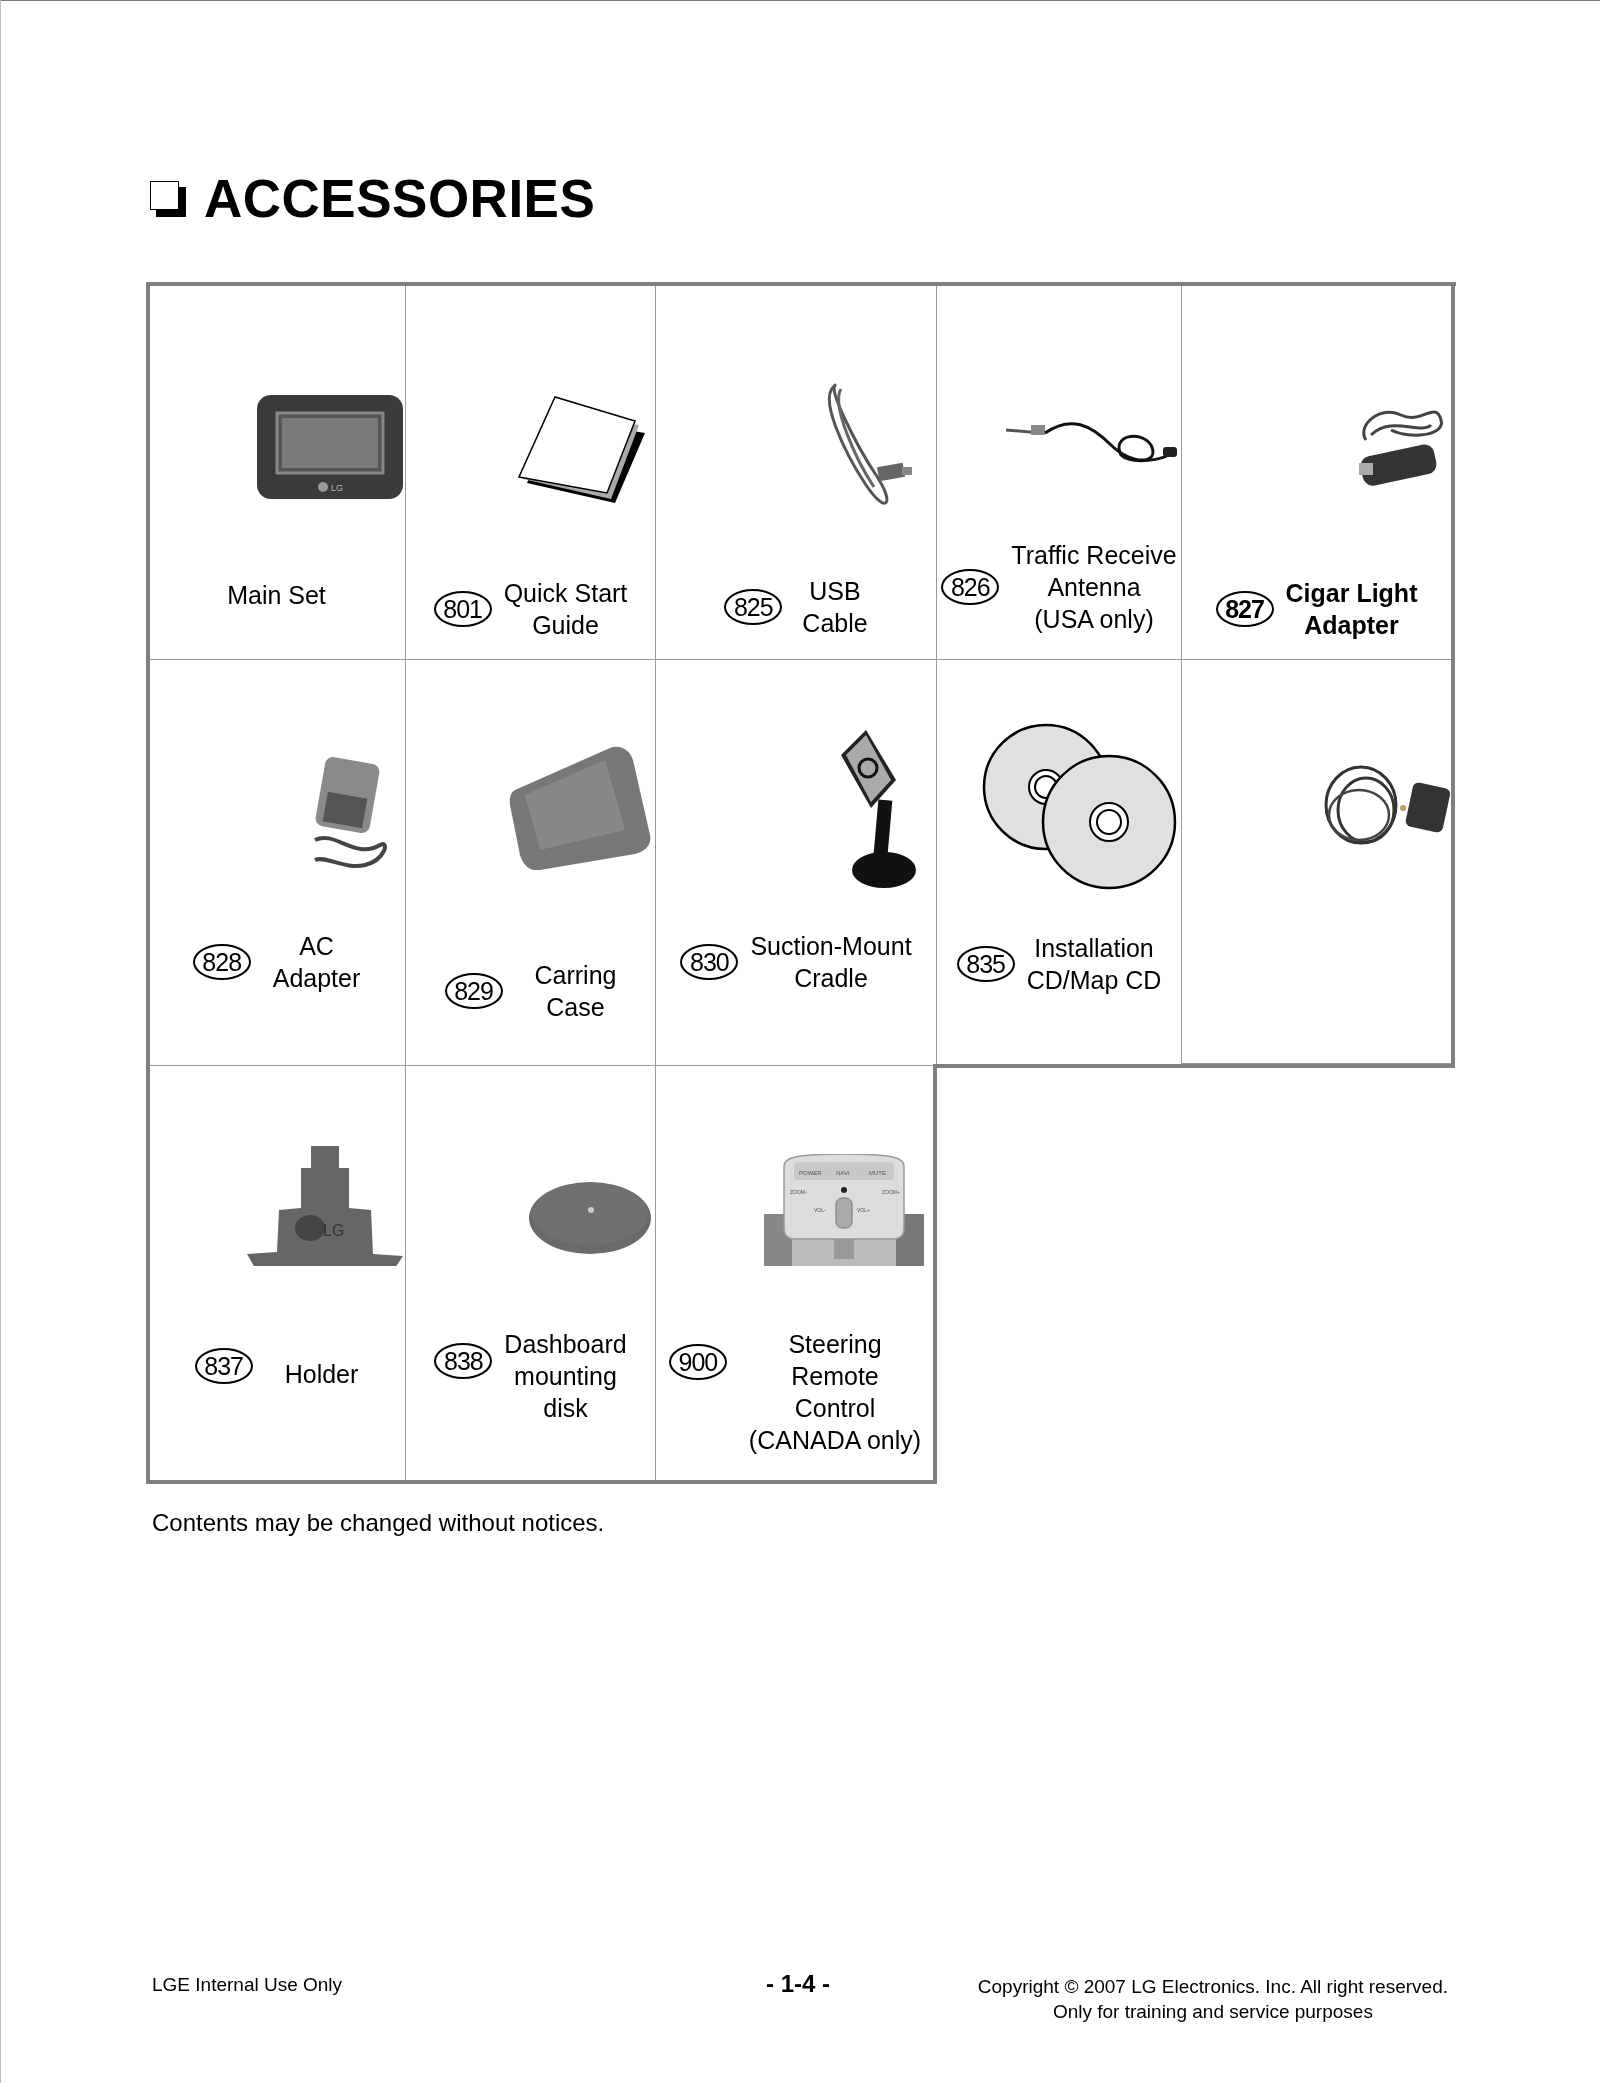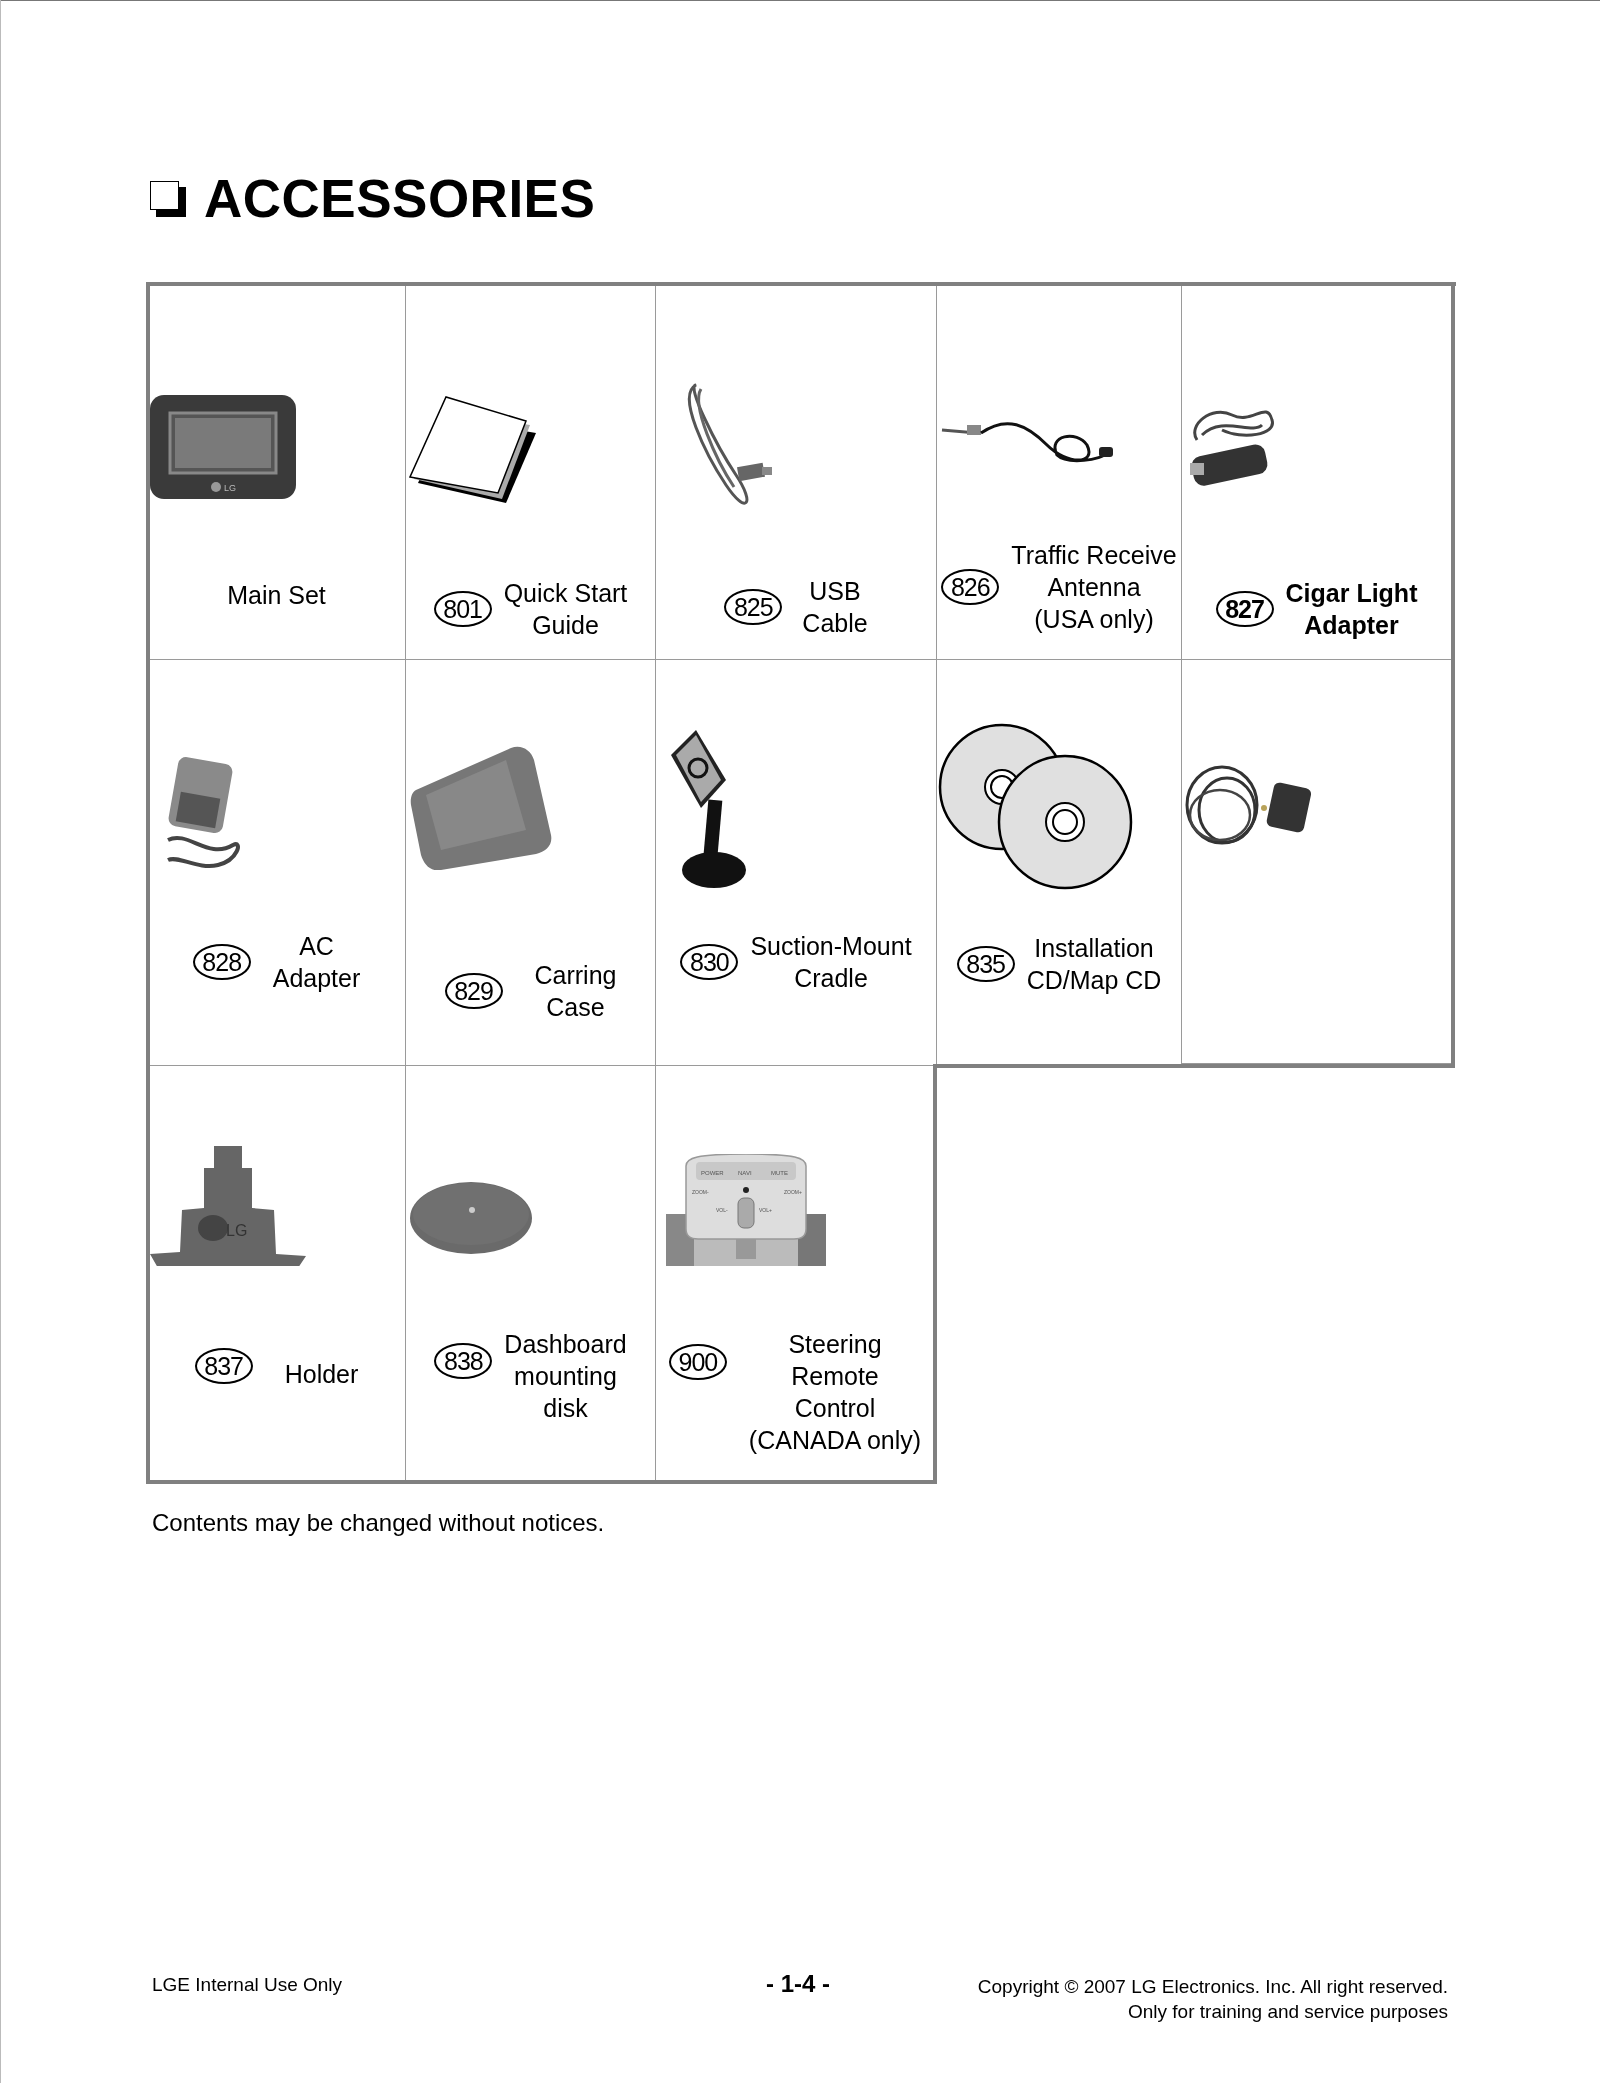--- a/index.html
+++ b/index.html
@@ -19,36 +19,36 @@
   .title-box .shadow { position: absolute; left: 6px; top: 6px; width: 30px; height: 30px; background: #000; }
   .title-box .front { position: absolute; left: 0; top: 0; width: 27px; height: 27px; background: #fff; border: 1.5px solid #000; }
 
   .grid-wrap { position: absolute; left: 0; top: 0; }
   .cell {
     position: absolute; box-sizing: border-box;
     border-right: 1.5px solid #9a9a9a; border-bottom: 1.5px solid #9a9a9a;
   }
   .outer-line { position: absolute; background: #808080; }
 
-  .pic { position: absolute; left: 0; right: 0; display: flex; justify-content: flex-start; }
+  .pic { position: absolute; left: 0; right: 0; display: flex; justify-content: flex-end; }
   .label-area {
     position: absolute; left: 0; right: 0; display: flex; align-items: center; justify-content: center; gap: 12px;
   }
   .badge {
     display: inline-flex; align-items: center; justify-content: center;
     width: 58px; height: 36px; border: 2.5px solid #000; border-radius: 50%;
     font-size: 25px; box-sizing: border-box; letter-spacing: -1px; flex-shrink: 0;
   }
   .label-text { font-size: 25px; line-height: 32px; text-align: center; white-space: pre-line; }
 
   .note { position: absolute; left: 152px; top: 1509px; font-size: 24px; }
 
   .footer-left { position: absolute; left: 152px; top: 1974px; font-size: 19px; }
   .footer-center { position: absolute; left: 766px; top: 1970px; font-size: 24px; font-weight: bold; }
-  .footer-right { position: absolute; right: 152px; top: 1974px; font-size: 19px; text-align: right; line-height: 25px; }
+  .footer-right { position: absolute; right: 152px; top: 1974px; font-size: 19px; text-align: center; line-height: 25px; }
 </style>
 </head>
 <body>
 
 <div class="page-edge-top"></div>
 <div class="page-edge-left"></div>
 
 <div class="title">
   <div class="title-box">
     <div class="shadow"></div>

